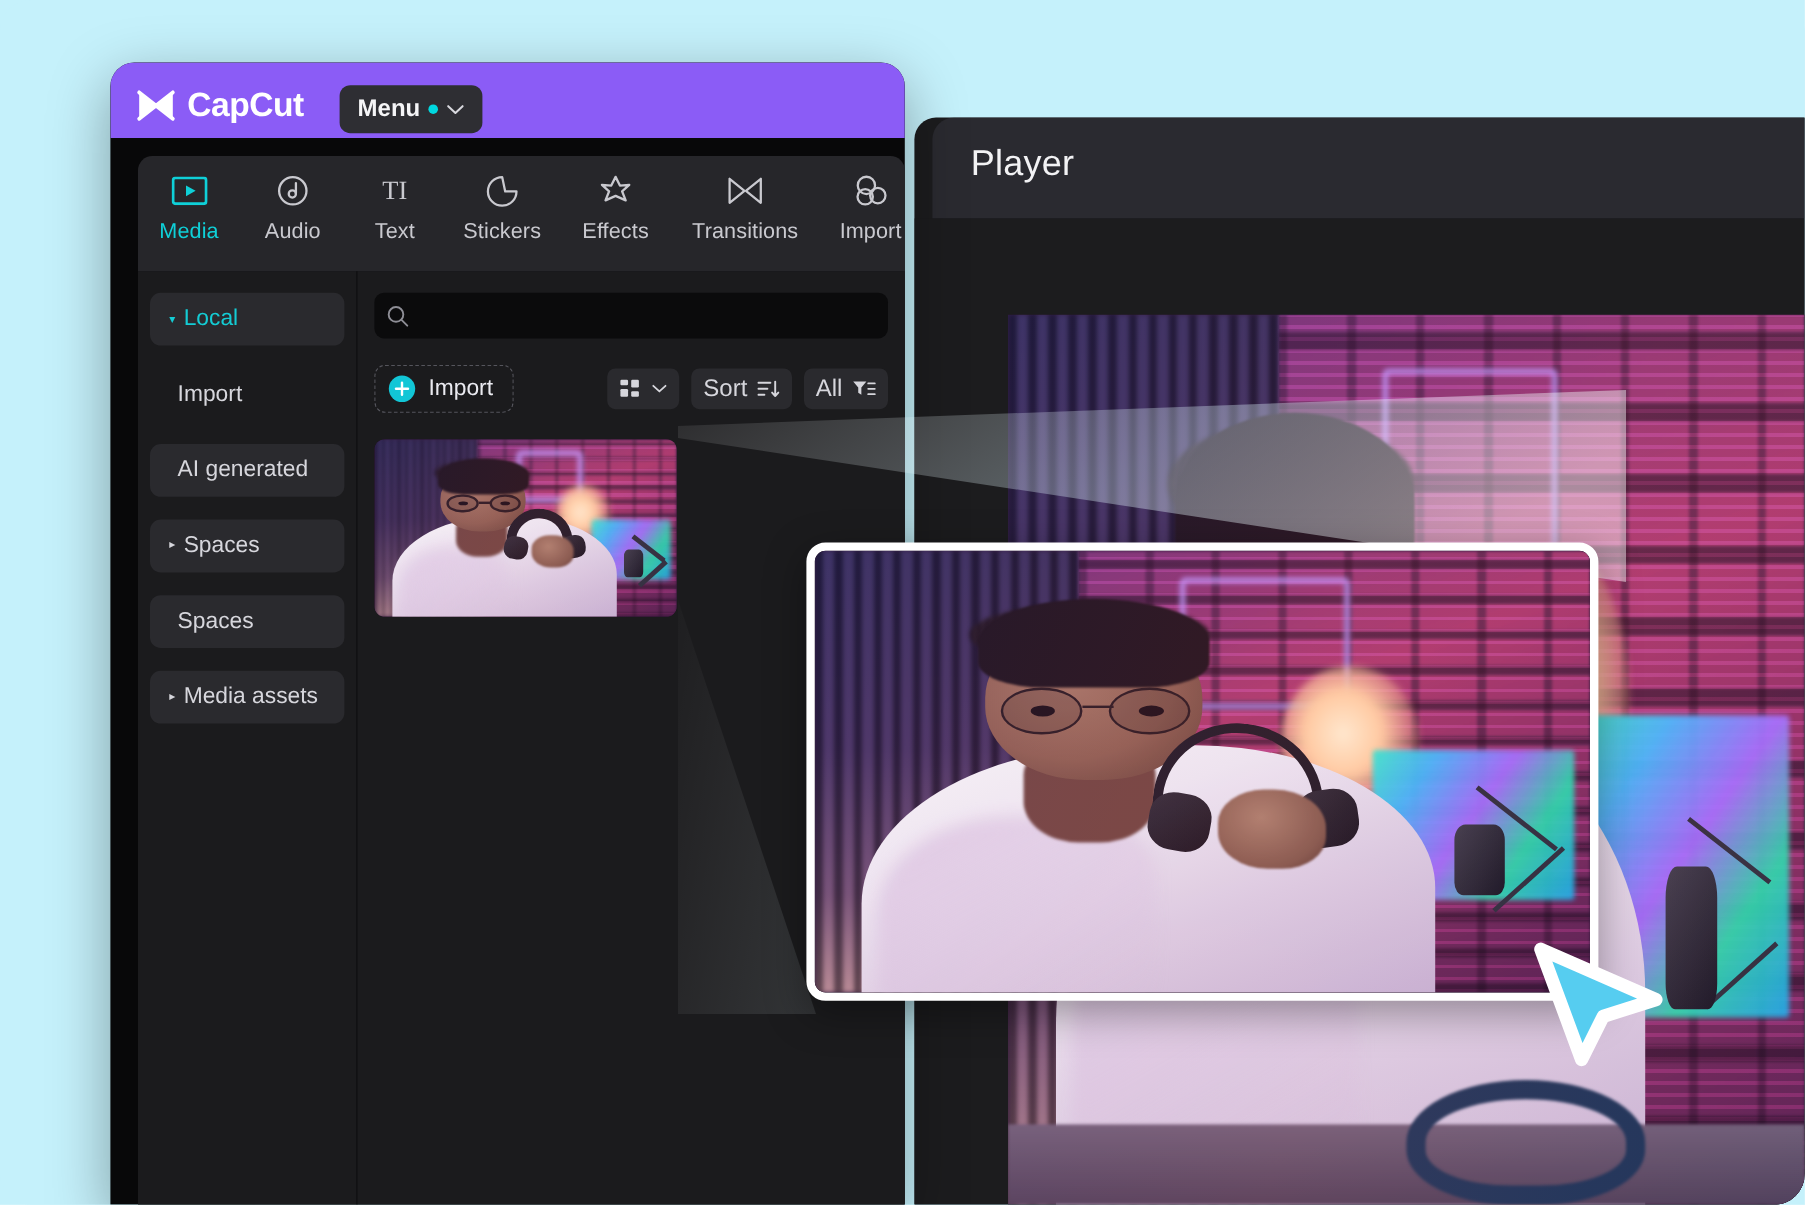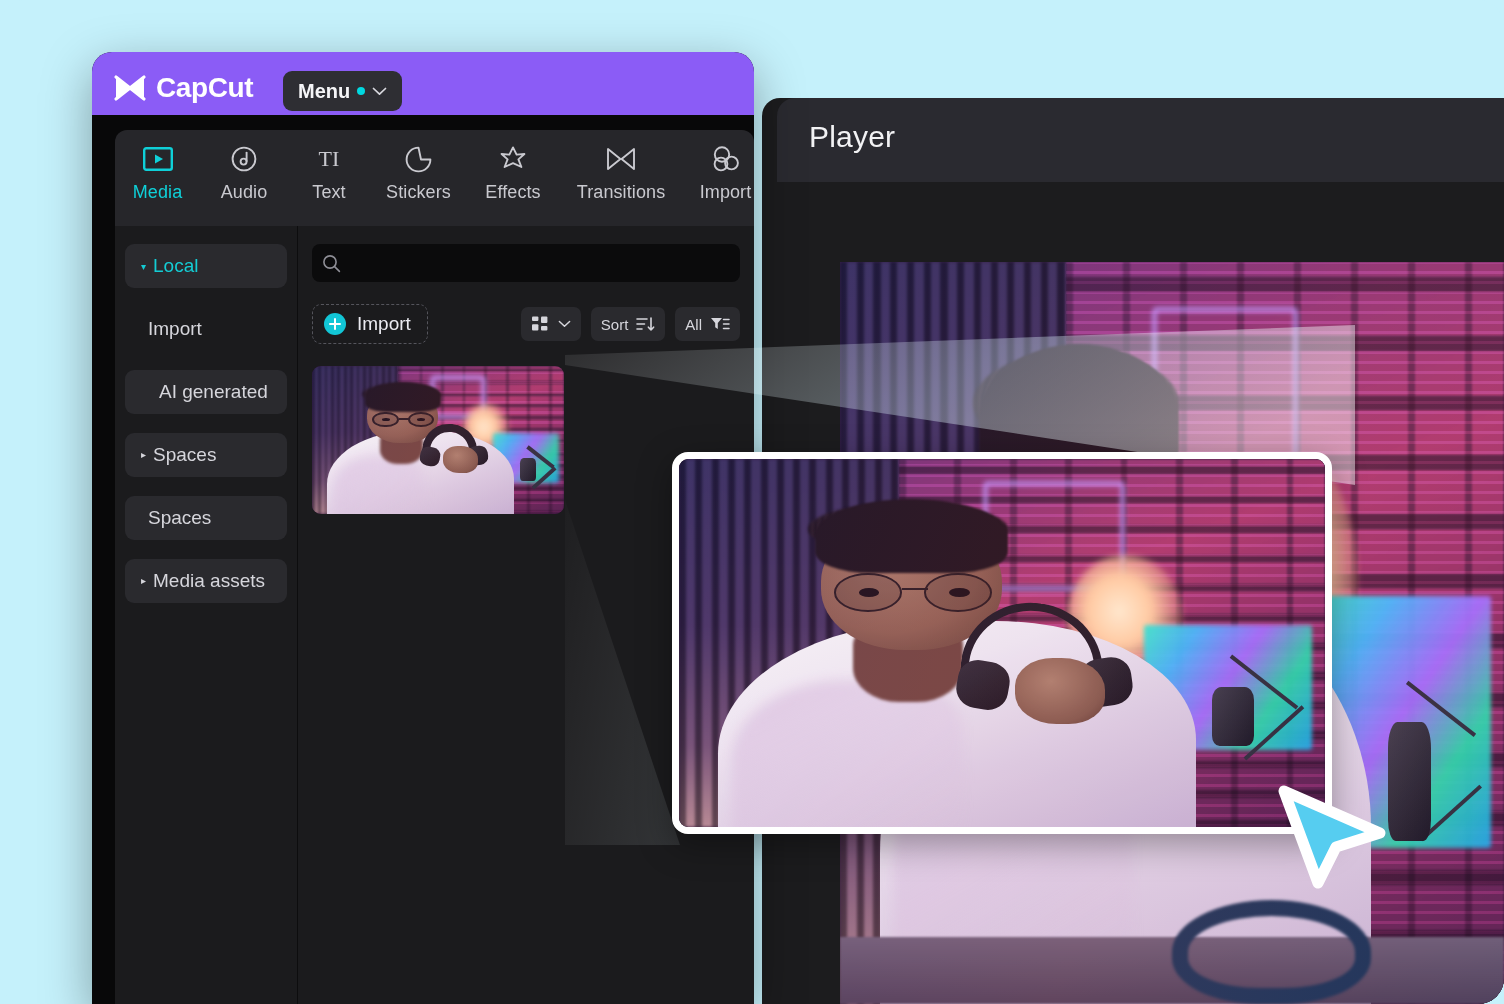--- a/index.html
+++ b/index.html
@@ -334,21 +334,21 @@
     background: #12c6d6; position: relative; flex: 0 0 22px;
   }
   .plus-circle::before, .plus-circle::after {
     content: ""; position: absolute; background: #fff; border-radius: 1px;
   }
   .plus-circle::before { left: 5px; top: 10px; width: 12px; height: 2.2px; }
   .plus-circle::after  { top: 5px; left: 10px; height: 12px; width: 2.2px; }
 
   .tool-btn {
     height: 34px; padding: 0 10px; border-radius: 7px;
-    background: #2a2a2e; color: #d6d6dc; font-size: 15px;
+    background: #2a2a2e; color: #d6d6dc; font-size: 20px;
     display: flex; align-items: center; gap: 8px; cursor: pointer;
   }
   #grid-btn { margin-left: auto; }
 
   #media-grid { margin-top: 22px; display: flex; flex-wrap: wrap; gap: 12px; }
   .media-card {
     width: 252px; height: 148px; border-radius: 9px;
     overflow: hidden; position: relative; cursor: pointer;
     background: #2b1630;
   }
@@ -528,21 +528,21 @@
 
         <div class="side-item active">
           <span class="caret down">▾</span>
           <span>Local</span>
         </div>
 
         <div class="side-item plain" style="padding-left:23px">
           <span>Import</span>
         </div>
 
-        <div class="side-item" style="padding-left:34px">
+        <div class="side-item" style="padding-left:23px">
           <span>AI generated</span>
         </div>
 
         <div class="side-item">
           <span class="caret">▸</span>
           <span>Spaces</span>
         </div>
 
         <div class="side-item" style="padding-left:23px">
           <span>Spaces</span>

